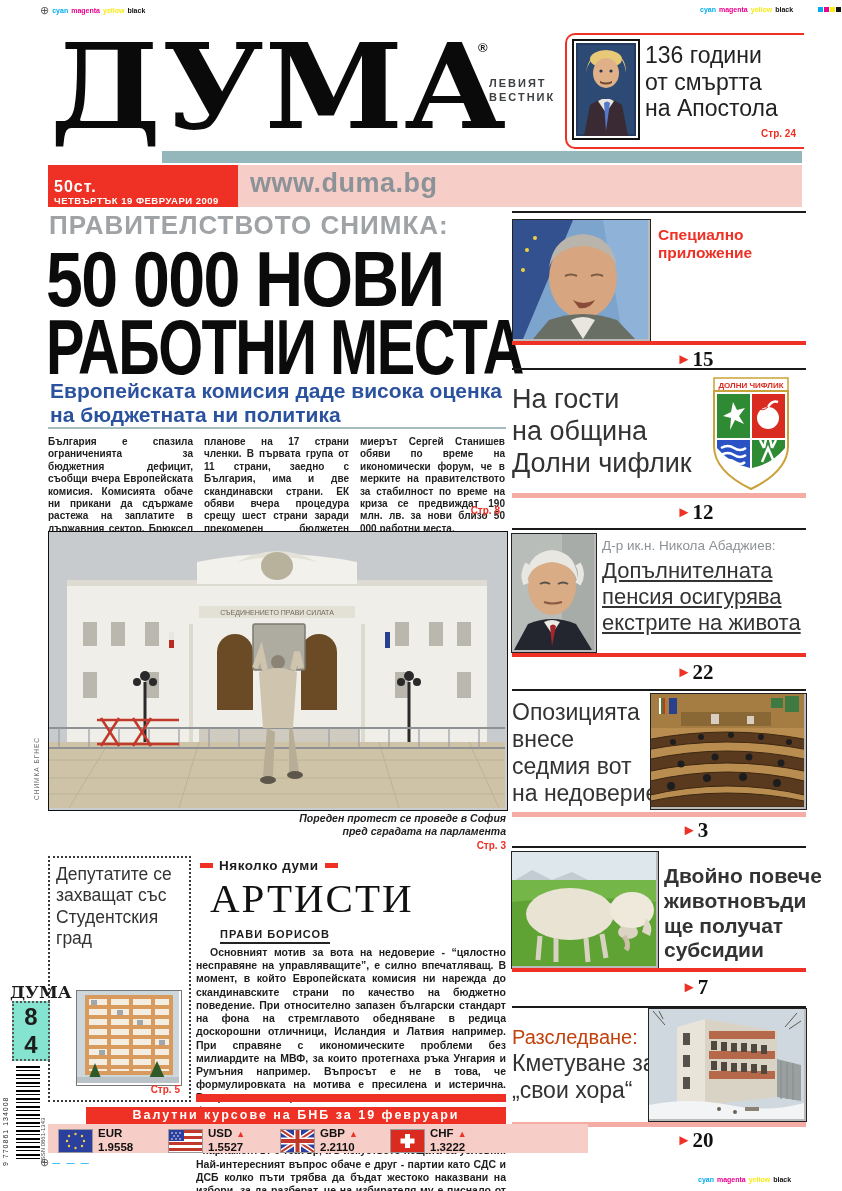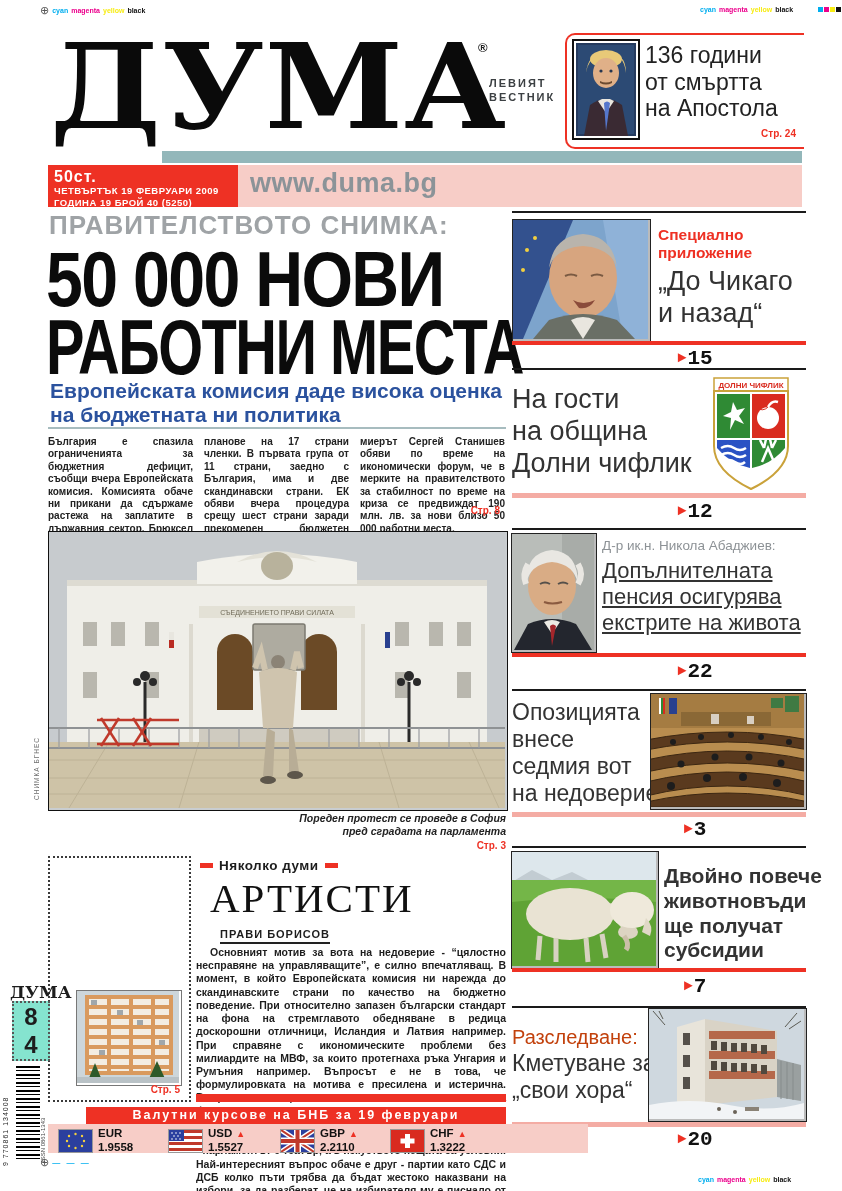--- a/index.html
+++ b/index.html
@@ -19,21 +19,21 @@
   .logo{left:50px;top:28px;font-family:"DejaVu Serif",serif;font-weight:bold;font-size:118px;
         line-height:1;letter-spacing:1px;transform:scaleX(1.06);transform-origin:0 0;color:#0a0a0a;}
   .logo-r{left:478px;top:40px;font-size:13px;font-weight:bold;}
   .tagline{left:489px;top:76px;font-size:11px;font-weight:bold;color:#3c4043;letter-spacing:2px;line-height:1.3;}
   .annivbox{left:565px;top:33px;width:237px;height:112px;border-left:2px solid #ee3124;
             border-bottom:2px solid #ee3124;border-top:2px solid #ee3124;border-radius:10px 0 0 10px;}
   .levski{left:572px;top:39px;width:64px;height:97px;border:2px solid #111;background:#243a5e;}
   .annivtext{left:645px;top:42px;font-size:23px;line-height:1.16;color:#222;}
   .annivpage{left:700px;top:128px;width:96px;text-align:right;color:#ee3124;font-weight:bold;font-size:10px;}
   .tealbar{left:162px;top:151px;width:640px;height:12px;background:#93b7ba;}
-  .pricebox{left:48px;top:165px;width:190px;height:42px;background:#ee3124;color:#fff;padding:4px 0 0 6px;box-sizing:border-box;}
+  .pricebox{left:48px;top:165px;width:190px;height:42px;background:#ee3124;color:#fff;padding:14px 0 0 6px;box-sizing:border-box;}
   .price{font-size:16px;font-weight:bold;letter-spacing:1px;line-height:1;}
   .dateline{font-size:9.5px;font-weight:bold;letter-spacing:.5px;line-height:1.25;}
   .webbar{left:238px;top:165px;width:564px;height:42px;background:#f7cdc7;}
   .weburl{left:250px;top:168px;font-size:27px;font-weight:bold;color:#8b9398;letter-spacing:.5px;}
 
   
   .kicker{left:49px;top:210px;font-size:26px;color:#9fa3a6;letter-spacing:1px;font-weight:bold;}
   .hl{left:46px;font-size:78px;font-weight:bold;line-height:1;color:#0b0b0b;letter-spacing:-2px;
       display:inline-block;transform-origin:0 0;}
   .hl1{top:240px;transform:scaleX(.85);}
@@ -50,21 +50,21 @@
           writing-mode:vertical-rl;transform:rotate(180deg);letter-spacing:1px;}
   .caption{left:220px;top:812px;width:286px;text-align:right;font-size:10.5px;font-style:italic;
            font-weight:bold;color:#222;line-height:1.25;}
   .cappage{left:406px;top:840px;width:100px;text-align:right;color:#ee3124;font-weight:bold;font-size:10px;}
 
   
   .sep{left:512px;width:294px;height:2px;background:#1a1a1a;}
   .rule-red{left:512px;width:294px;height:4px;background:#ee3124;}
   .rule-pink{left:512px;width:294px;height:5px;background:#f4aca4;}
   .pgnum{left:640px;width:110px;text-align:center;font-size:21px;font-weight:bold;color:#111;
-         font-family:Liberation Mono, monospace;}
+         font-family:Liberation Serif, serif;}
   .pgnum .tri{color:#ee3124;font-size:15px;vertical-align:2px;margin-right:1px;}
   .sbt{color:#333;line-height:1.18;}
   .kick-red{color:#ee3124;font-weight:bold;font-size:15.5px;line-height:1.15;}
   .kick-gray{color:#8d9296;font-size:13.5px;}
   .kick-pink{color:#c2410c;font-size:20px;}
   .ph{border:1px solid #222;background:#bbb;}
 
   
   .depbox{left:48px;top:856px;width:143px;height:246px;border:2px dotted #3a3a3a;box-sizing:border-box;}
   .deptitle{left:56px;top:864px;width:132px;font-size:17.5px;color:#333;line-height:1.22;}
@@ -291,22 +291,20 @@
       <ellipse cx="70" cy="58" rx="34" ry="40" fill="#d7a57f"></ellipse>
       <path d="M36 48 Q40 16 70 14 Q100 16 104 48 Q98 28 70 26 Q42 28 36 48Z" fill="#b9b4ac"></path>
       <path d="M52 56 Q58 53 64 56 M78 56 Q84 53 90 56" stroke="#7a5a42" stroke-width="2" fill="none"></path>
       <path d="M60 80 Q70 86 82 80 Q76 90 66 88Z" fill="#8a4b3a"></path>
       <path d="M20 119 L36 100 Q70 88 104 100 L122 119Z" fill="#6a6f66"></path>
       <path d="M58 100 L70 119 L82 100 Q70 94 58 100Z" fill="#e9e6df"></path>
     </svg>
   </div>
   <div class="abs kick-red pre" style="left:658px;top:226px;">Специално
 приложение</div>
-  <div class="abs sbt pre" style="left:658px;top:266px;font-size:27px;">„До Чикаго
-и назад“</div>
   <div class="abs rule-red" style="top:341px"></div>
   <div class="abs pgnum" style="top:347px">
     <span class="tri">►</span><span>15</span>
   </div>
   <div class="abs sep" style="top:368px"></div>
 
   <div class="abs sbt pre" style="left:512px;top:384px;font-size:27px;">На гости
 на община
 Долни чифлик</div>
   <div class="abs" style="left:700px;top:376px;">
@@ -485,20 +483,24 @@
         <circle cx="86" cy="103" r="2" fill="#6b6358"></circle>
         <rect x="96" y="98" width="14" height="4" fill="#8a8276"></rect>
     </svg>
   </div>
   <div class="abs rule-pink" style="top:1122px"></div>
   <div class="abs pgnum" style="top:1128px">
     <span class="tri">►</span><span>20</span>
   </div>
 
   <div class="abs depbox"></div>
+  <div class="abs deptitle pre">Депутатите се
+захващат със
+Студентския
+град</div>
   <div class="abs depphoto">
     <svg width="102" height="92" viewBox="0 0 102 92" preserveAspectRatio="none" style="display:block">
       <rect width="102" height="92" fill="#cdd6da"></rect>
       <rect x="8" y="4" width="88" height="80" fill="#d99a5e"></rect>
       <g fill="#f3ede2">
         <rect x="12" y="8" width="18" height="72"></rect>
           <rect x="34" y="8" width="18" height="72"></rect>
           <rect x="56" y="8" width="18" height="72"></rect>
           <rect x="78" y="8" width="14" height="72"></rect>
       </g>

